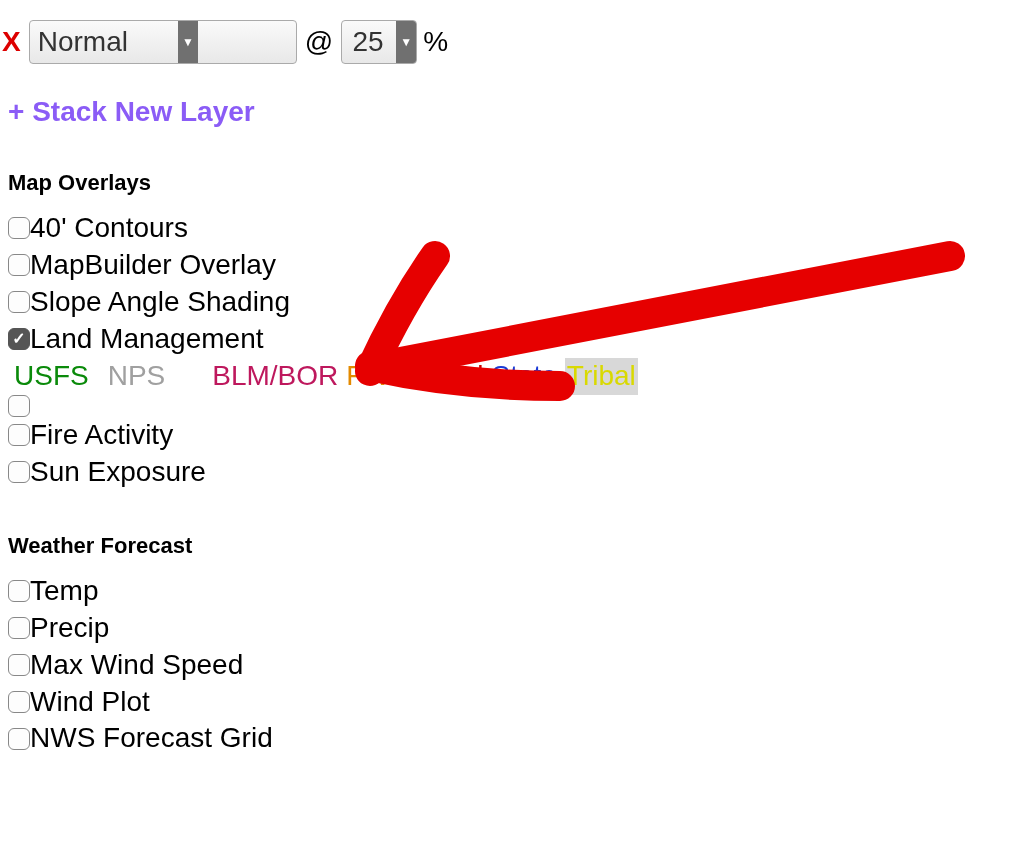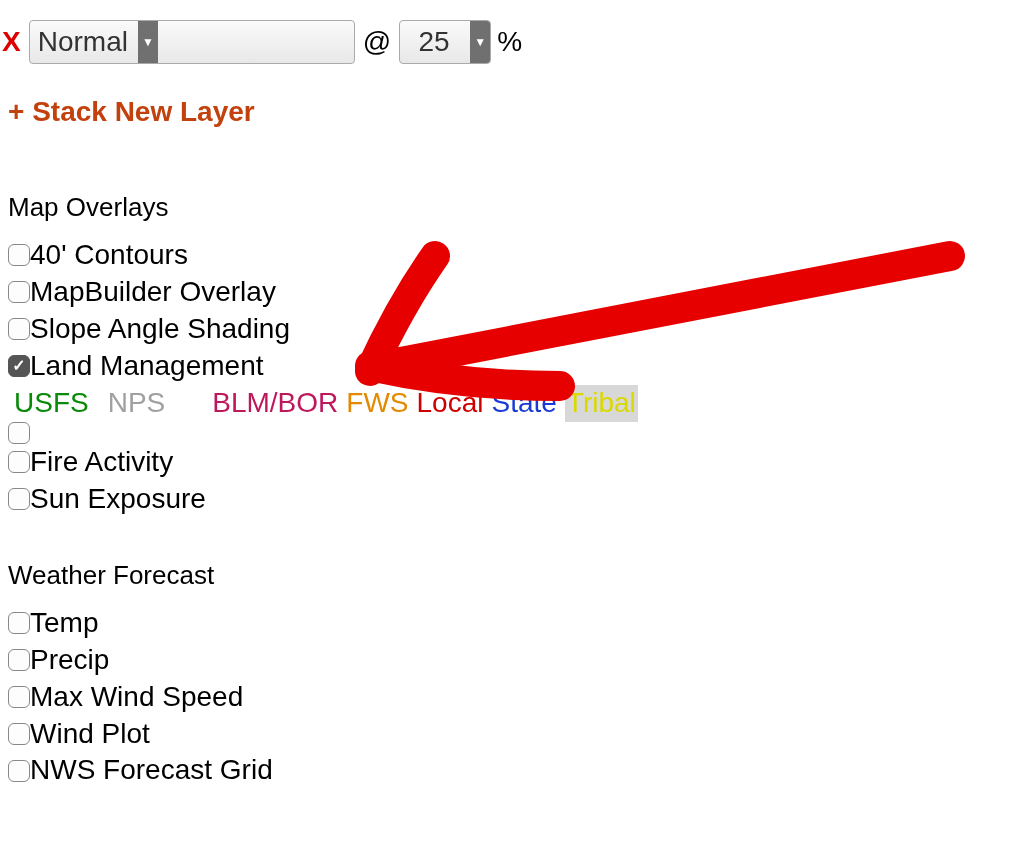--- a/index.html
+++ b/index.html
@@ -48,42 +48,42 @@
     }
     .dropdown .dd-arrow {
       background: #707070;
       width: 20px;
       display: flex;
       align-items: center;
       justify-content: center;
       color: #fff;
       font-size: 12px;
     }
-    .dd-type { width: 326px; }
-    .dd-opacity { width: 92px; }
+    .dd-type { width: 268px; gap: 40px; }
+    .dd-opacity { width: 76px; }
     .dd-opacity .dd-label { justify-content: center; flex: 1; }
     .at-sign {
       font-size: 28px;
       color: #000;
       padding: 0 2px;
     }
     .percent {
       font-size: 28px;
       color: #000;
     }
     .stack-new {
-      color: #c2410c;
+      color: #8b5cf6;
       font-weight: bold;
       font-size: 28px;
       cursor: pointer;
-      margin-bottom: 64px;
+      margin-bottom: 42px;
     }
     .section-header {
-      font-weight: normal;
-      font-size: 26px;
+      font-weight: bold;
+      font-size: 22px;
       margin-bottom: 14px;
     }
     .section-header.wf {
       margin-top: 42px;
     }
     .check-row {
       display: flex;
       align-items: center;
       line-height: 1.32;
       text-align: center;

